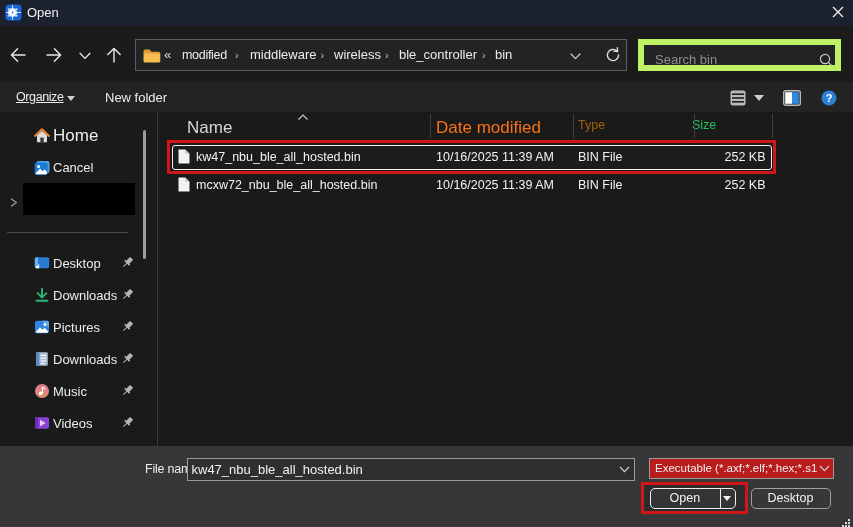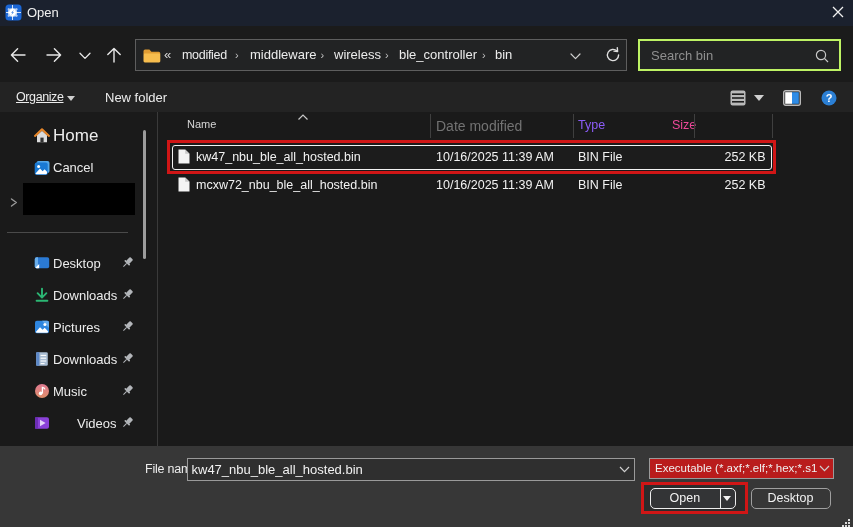--- a/index.html
+++ b/index.html
@@ -66,21 +66,21 @@
     <span class="abs" style="left:359px;top:0;height:30px;line-height:30px;font-size:13px;color:#ececec;">bin</span>
     <svg class="abs" style="left:434px;top:13px;" width="11" height="7" viewBox="0 0 11 7" fill="none" stroke="#d0d0d0" stroke-width="1.2" stroke-linecap="round" stroke-linejoin="round">
       <path d="M1 1 L5.5 5.6 L10 1"></path>
     </svg>
     <svg class="abs" style="left:469px;top:7px;" width="16" height="16" viewBox="0 0 16 16" fill="none">
       <path d="M13.6 8 a5.6 5.6 0 1 1 -1.7 -4" stroke="#e0e0e0" stroke-width="1.4" stroke-linecap="round"></path>
       <path d="M12.3 0.8 L12.6 4.5 L8.9 4.1" stroke="#e0e0e0" stroke-width="1.4" fill="none" stroke-linecap="round" stroke-linejoin="round"></path>
     </svg>
   </div>
 
-  <div class="abs" style="left:638px;top:13px;width:203px;height:32px;border:2px solid #bef264;background:#222324;">
+  <div class="abs" style="left:638px;top:13px;width:203px;height:32px;border:6px solid #bef264;background:#222324;">
     <span class="abs" style="left:11px;top:0;height:30px;line-height:30px;font-size:13px;color:#8f8f8f;">Search bin</span>
     <svg class="abs" style="left:175px;top:8px;" width="14" height="14" viewBox="0 0 14 14" fill="none" stroke="#c9c9c9" stroke-width="1.2">
       <circle cx="6" cy="6" r="4.6"></circle>
       <line x1="9.4" y1="9.4" x2="13" y2="13"></line>
     </svg>
   </div>
 </div>
 
 <div class="abs" style="left:0;top:82px;width:853px;height:31px;background:#232323;">
   <span class="abs" style="left:16px;top:0;height:31px;line-height:31px;font-size:12.5px;letter-spacing:-0.4px;color:#ececec;text-decoration:underline;">Organize</span>
@@ -174,21 +174,21 @@
     <circle cx="6.6" cy="10.4" r="1.8" fill="#ffffff"></circle>
     <path d="M8.4 10.4 V4.4 Q10.4 4.6 11 6.4" fill="none" stroke="#ffffff" stroke-width="1.3"></path>
   </svg>
   <span class="abs" style="left:53px;top:271.5px;height:16px;line-height:16px;font-size:13px;">Music</span>
 
   <svg class="abs" style="left:34px;top:303px;" width="16" height="16" viewBox="0 0 16 16">
     <rect x="1" y="2.2" width="14" height="11.6" rx="2" fill="#8a41d8"></rect>
     <rect x="1" y="2.2" width="3" height="11.6" fill="#6c2db4"></rect>
     <path d="M6 4.8 L11.6 8 L6 11.2 Z" fill="#e3d3f8"></path>
   </svg>
-  <span class="abs" style="left:53px;top:303.5px;height:16px;line-height:16px;font-size:13px;margin-left:24px;">Videos</span>
+  <span class="abs" style="left:53px;top:303.5px;height:16px;line-height:16px;font-size:13px;">Videos</span>
 
   <svg class="abs pin" style="left:121px;top:144px;" width="13" height="13" viewBox="0 0 13 13">
       <g transform="rotate(45 6.5 6.5)" fill="#b3b6ba">
         <rect x="4.3" y="0.6" width="4.4" height="5.8" rx="1"></rect>
         <rect x="3" y="6" width="7" height="1.7" rx="0.8"></rect>
         <rect x="6" y="7.7" width="1" height="4.6"></rect>
       </g>
     </svg>
   <svg class="abs pin" style="left:121px;top:176px;" width="13" height="13" viewBox="0 0 13 13">
       <g transform="rotate(45 6.5 6.5)" fill="#b3b6ba">
@@ -226,27 +226,27 @@
       </g>
     </svg>
 
   <div class="abs" style="left:143px;top:18px;width:2.5px;height:129px;background:#9c9c9c;border-radius:2px;"></div>
 </div>
 
 <div class="abs" style="left:157px;top:112px;width:1px;height:334px;background:#3a3a3a;"></div>
 
 <div class="abs" style="left:158px;top:112px;width:695px;height:334px;background:#1a1a1a;">
 
-  <span class="abs" style="left:29px;top:6px;font-size:11px;color:#d6d6d6;">Name</span>
+  <span class="abs" style="left:29px;top:6px;font-size:17px;color:#d6d6d6;">Name</span>
   <svg class="abs" style="left:140px;top:2px;" width="10" height="6" viewBox="0 0 10 6" fill="none" stroke="#c8c8c8" stroke-width="1.2">
     <path d="M0.5 5.5 L5 1 L9.5 5.5"></path>
   </svg>
-  <span class="abs" style="left:278px;top:6px;font-size:14px;color:#737373;text-align:center;">Date modified</span>
-  <span class="abs" style="left:420px;top:6px;font-size:12.5px;color:#8b5cf6;">Type</span>
-  <span class="abs" style="left:514px;top:6px;font-size:12.5px;color:#ec4899;">Size</span>
+  <span class="abs" style="left:278px;top:6px;font-size:17px;color:#f97316;text-align:center;">Date modified</span>
+  <span class="abs" style="left:420px;top:6px;font-size:12.5px;color:#a16207;">Type</span>
+  <span class="abs" style="left:534px;top:6px;font-size:12.5px;color:#22c55e;">Size</span>
   <div class="abs" style="left:271.5px;top:2px;width:1px;height:24px;background:#3f3f3f;"></div>
   <div class="abs" style="left:414.5px;top:2px;width:1px;height:24px;background:#3f3f3f;"></div>
   <div class="abs" style="left:536px;top:2px;width:1px;height:24px;background:#3f3f3f;"></div>
   <div class="abs" style="left:614px;top:2px;width:1px;height:24px;background:#3f3f3f;"></div>
 
   <div class="abs" style="left:9px;top:28px;width:609px;height:34px;border:3.5px solid #d01616;"></div>
   <div class="abs" style="left:13.5px;top:32.5px;width:600px;height:25px;border:1px solid #f2f2f2;border-radius:3px;background:#1c1c1c;"></div>
   <svg class="abs" style="left:20px;top:37px;" width="12" height="15" viewBox="0 0 12 15">
     <path d="M0.5 0.5 H7.2 L11.5 4.8 V14.5 H0.5 Z" fill="#f4f4f4"></path>
     <path d="M7.2 0.5 V4.8 H11.5 Z" fill="#c9c9c9"></path>

